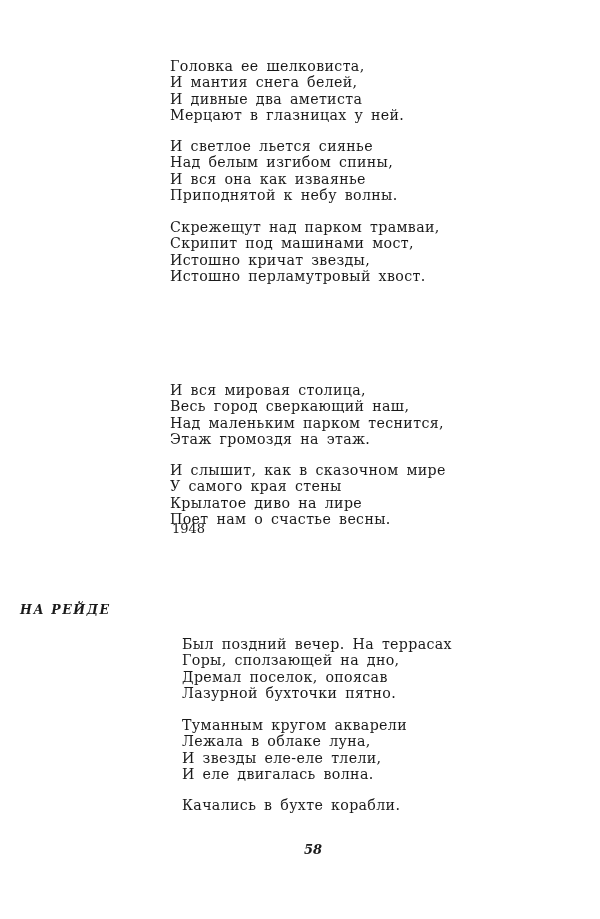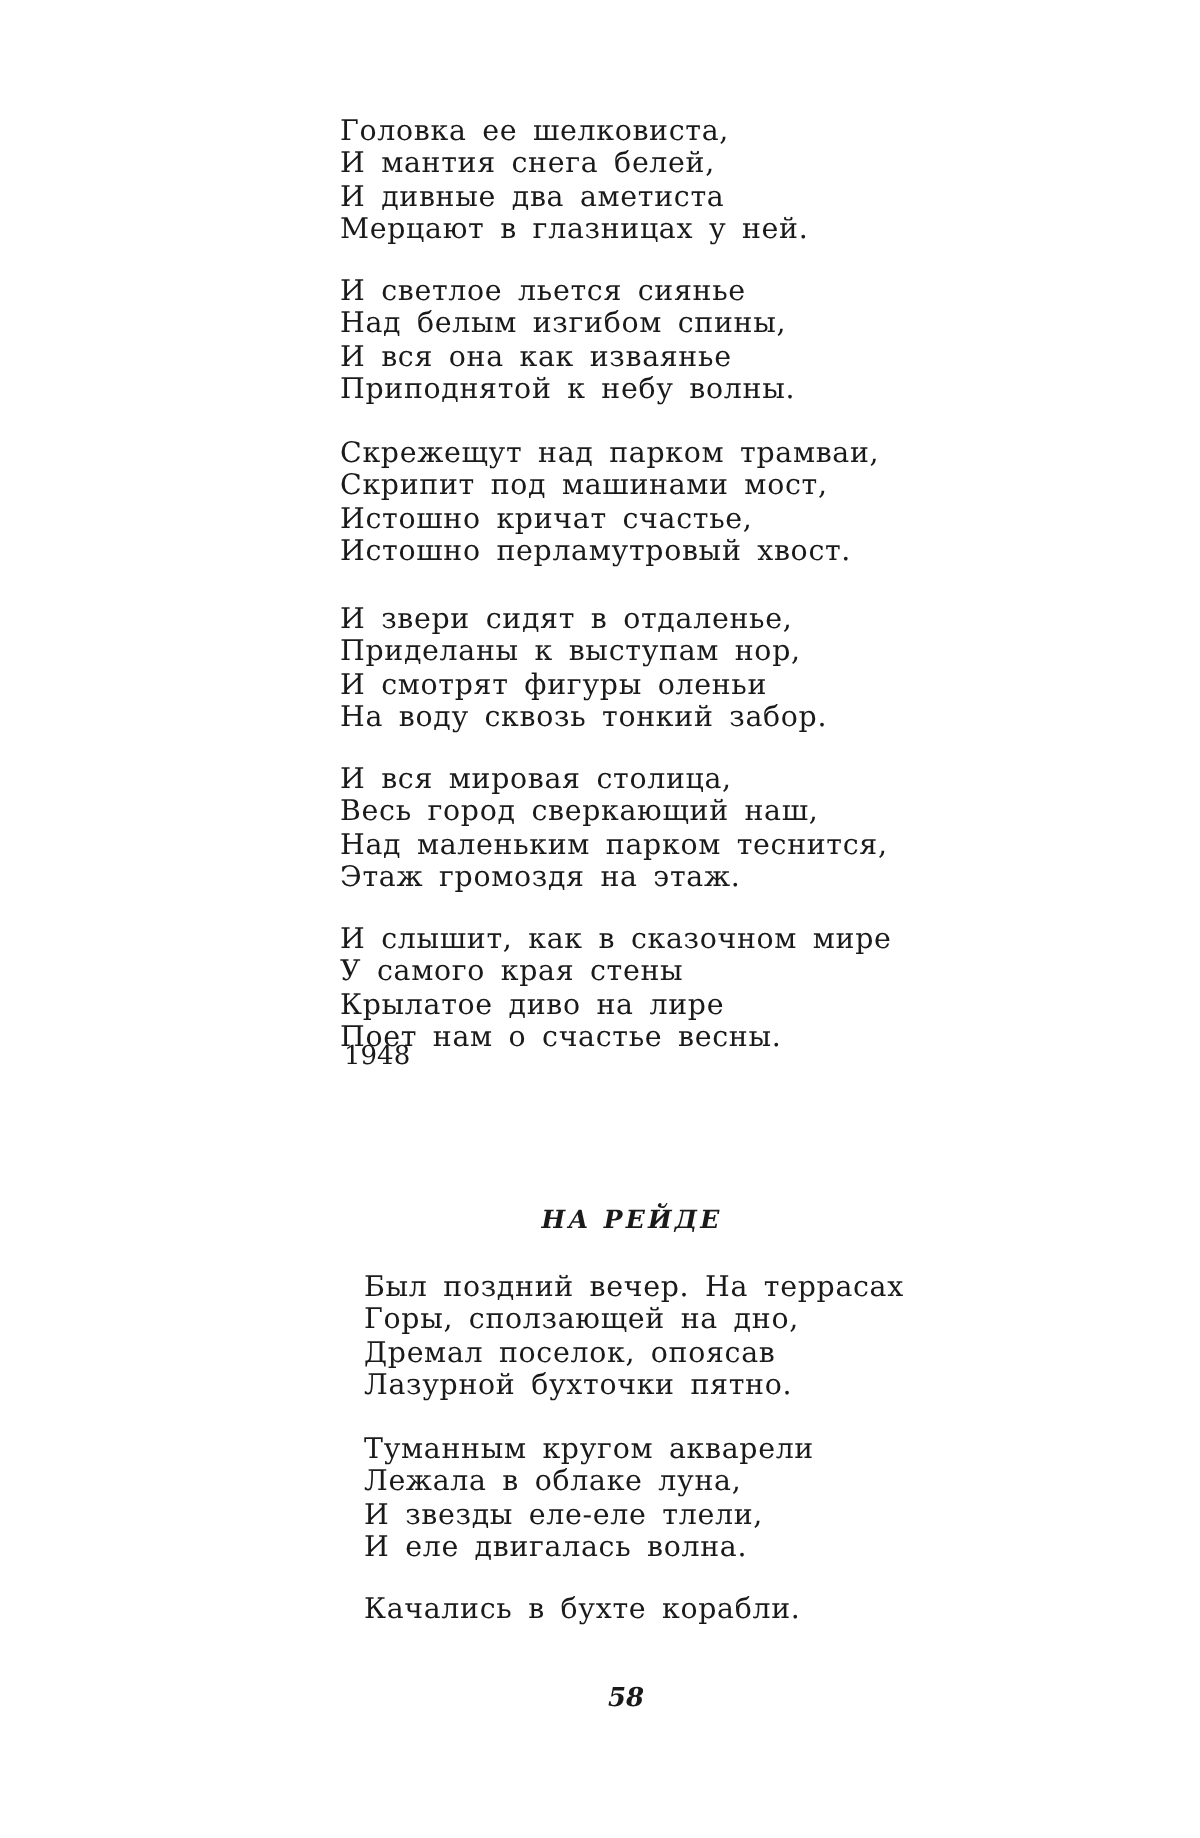--- a/index.html
+++ b/index.html
@@ -2,22 +2,22 @@
 <html><head>
 <meta charset="utf-8">
 <style>
   html, body { margin:0; padding:0; background:#ffffff; }
   body { width:600px; height:919px; position:relative; overflow:hidden; color:#1a1a1a;
          font-family:"DejaVu Serif","Liberation Serif",serif; }
   .page { position:absolute; left:0; top:0; width:568px; height:919px; }
   .stanza { position:absolute; left:170px; font-size:14.2px; line-height:16.3px; letter-spacing:0.35px; word-spacing:3px; }
   .stanza .line { display:block; white-space:nowrap; }
   .year { position:absolute; left:172px; top:521px; font-size:13px; }
-  .title { position:absolute; left:0; width:600px; top:602px; text-align:center; font-style:italic; font-weight:bold;
-           font-size:12.5px; letter-spacing:1.6px; padding-left:32px; box-sizing:border-box; }
+  .title { position:absolute; left:0; width:600px; top:602px; text-align:left; font-style:italic; font-weight:bold;
+           font-size:12.5px; letter-spacing:1.6px; padding-left:20px; box-sizing:border-box; }
   .s2 { left:182px; }
   .pagenum { position:absolute; left:0; width:600px; top:842px; text-align:center; font-style:italic; font-weight:bold; font-size:13px; padding-left:26px; box-sizing:border-box; }
 </style>
 </head>
 <body>
 
 <div class="page">
 
   <div class="stanza" style="top:58px">
     <span class="line">Головка ее шелковиста,</span>
@@ -29,30 +29,24 @@
   <div class="stanza" style="top:138px">
     <span class="line">И светлое льется сиянье</span>
     <span class="line">Над белым изгибом спины,</span>
     <span class="line">И вся она как изваянье</span>
     <span class="line">Приподнятой к небу волны.</span>
   </div>
 
   <div class="stanza" style="top:219px">
     <span class="line">Скрежещут над парком трамваи,</span>
     <span class="line">Скрипит под машинами мост,</span>
-    <span class="line">Истошно кричат счастье,</span>
+    <span class="line">Истошно кричат звезды,</span>
     <span class="line">Истошно перламутровый хвост.</span>
   </div>
 
-  <div class="stanza" style="top:302px">
-    <span class="line">И звери сидят в отдаленье,</span>
-    <span class="line">Приделаны к выступам нор,</span>
-    <span class="line">И смотрят фигуры оленьи</span>
-    <span class="line">На воду сквозь тонкий забор.</span>
-  </div>
 
   <div class="stanza" style="top:382px">
     <span class="line">И вся мировая столица,</span>
     <span class="line">Весь город сверкающий наш,</span>
     <span class="line">Над маленьким парком теснится,</span>
     <span class="line">Этаж громоздя на этаж.</span>
   </div>
 
   <div class="stanza" style="top:462px">
     <span class="line">И слышит, как в сказочном мире</span>

